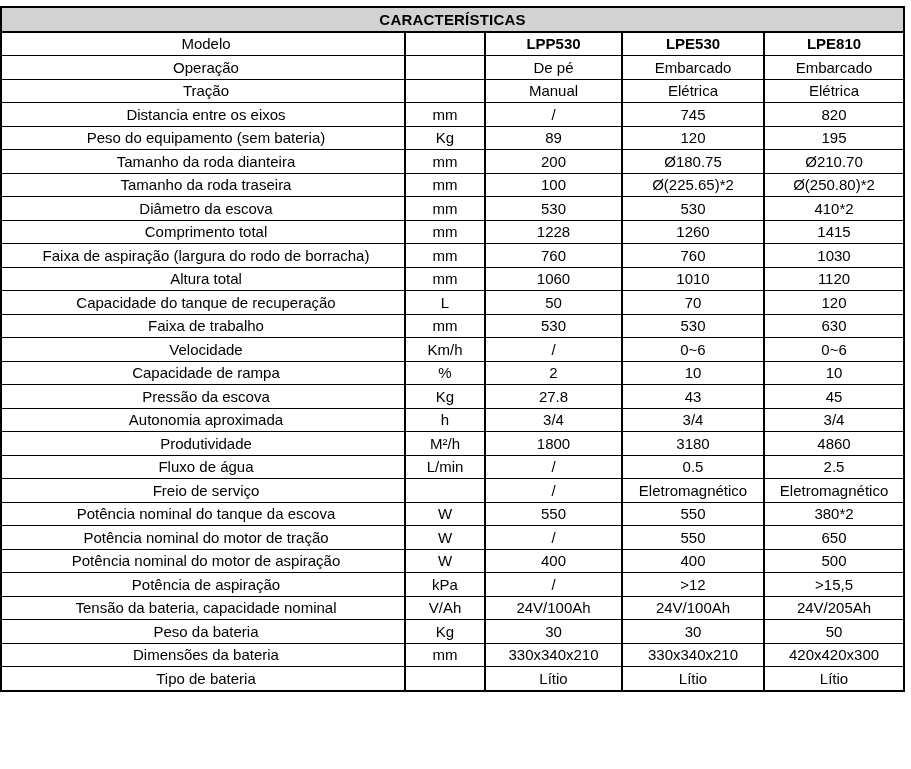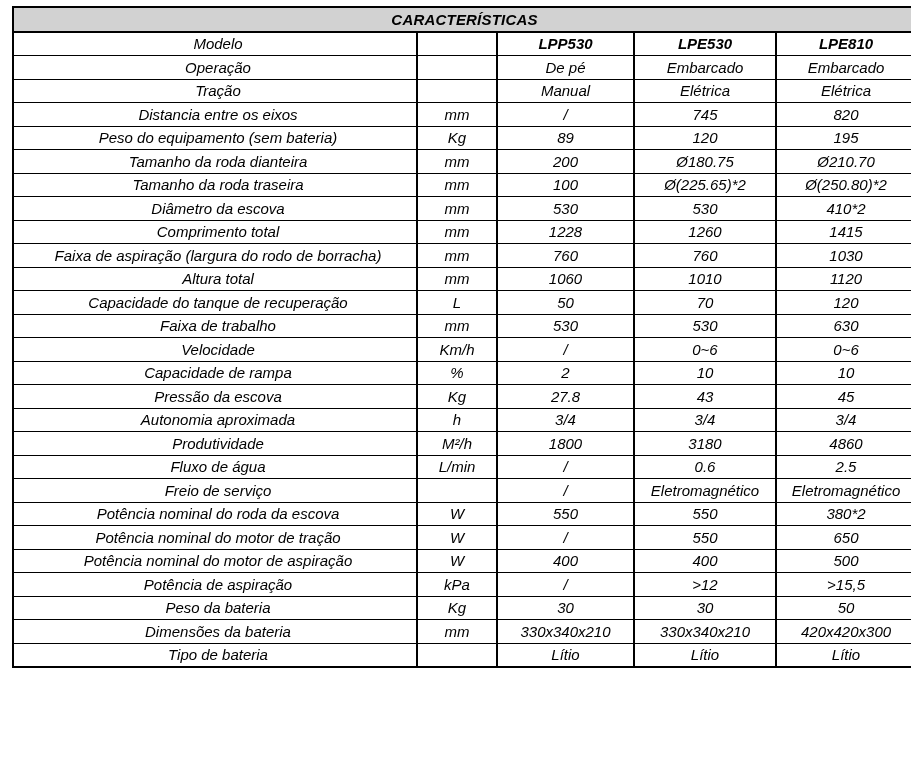--- a/index.html
+++ b/index.html
@@ -6,22 +6,21 @@
     margin: 0;
     padding: 0;
     background: #ffffff;
     width: 911px;
     height: 769px;
     overflow: hidden;
     font-family: "Liberation Sans", "DejaVu Sans", sans-serif;
     color: #000000;
   }
   .page {
-    padding: 6px 4px 0 12px;
-    font-style: italic;
+    padding: 6px 4px 0 0;
   }
   table.spec-table {
     border-collapse: collapse;
     table-layout: fixed;
     width: 903px;
     border: 2px solid #000000;
   }
   col.c-label { width: 404px; }
   col.c-unit  { width: 80px;  }
   col.c-v1    { width: 137px; }
@@ -204,32 +203,32 @@
     <td class="spec-label">Produtividade</td>
     <td class="spec-unit">M²/h</td>
     <td class="spec-value">1800</td>
     <td class="spec-value">3180</td>
     <td class="spec-value">4860</td>
   </tr>
         <tr>
     <td class="spec-label">Fluxo de água</td>
     <td class="spec-unit">L/min</td>
     <td class="spec-value">/</td>
-    <td class="spec-value">0.6</td>
+    <td class="spec-value">0.5</td>
     <td class="spec-value">2.5</td>
   </tr>
         <tr>
     <td class="spec-label">Freio de serviço</td>
     <td class="spec-unit"></td>
     <td class="spec-value">/</td>
     <td class="spec-value">Eletromagnético</td>
     <td class="spec-value">Eletromagnético</td>
   </tr>
         <tr>
-    <td class="spec-label">Potência nominal do roda da escova</td>
+    <td class="spec-label">Potência nominal do tanque da escova</td>
     <td class="spec-unit">W</td>
     <td class="spec-value">550</td>
     <td class="spec-value">550</td>
     <td class="spec-value">380*2</td>
   </tr>
         <tr>
     <td class="spec-label">Potência nominal do motor de tração</td>
     <td class="spec-unit">W</td>
     <td class="spec-value">/</td>
     <td class="spec-value">550</td>
@@ -243,20 +242,27 @@
     <td class="spec-value">500</td>
   </tr>
         <tr>
     <td class="spec-label">Potência de aspiração</td>
     <td class="spec-unit">kPa</td>
     <td class="spec-value">/</td>
     <td class="spec-value">&gt;12</td>
     <td class="spec-value">&gt;15,5</td>
   </tr>
         <tr>
+    <td class="spec-label">Tensão da bateria, capacidade nominal</td>
+    <td class="spec-unit">V/Ah</td>
+    <td class="spec-value">24V/100Ah</td>
+    <td class="spec-value">24V/100Ah</td>
+    <td class="spec-value">24V/205Ah</td>
+  </tr>
+        <tr>
     <td class="spec-label">Peso da bateria</td>
     <td class="spec-unit">Kg</td>
     <td class="spec-value">30</td>
     <td class="spec-value">30</td>
     <td class="spec-value">50</td>
   </tr>
         <tr>
     <td class="spec-label">Dimensões da bateria</td>
     <td class="spec-unit">mm</td>
     <td class="spec-value">330x340x210</td>

